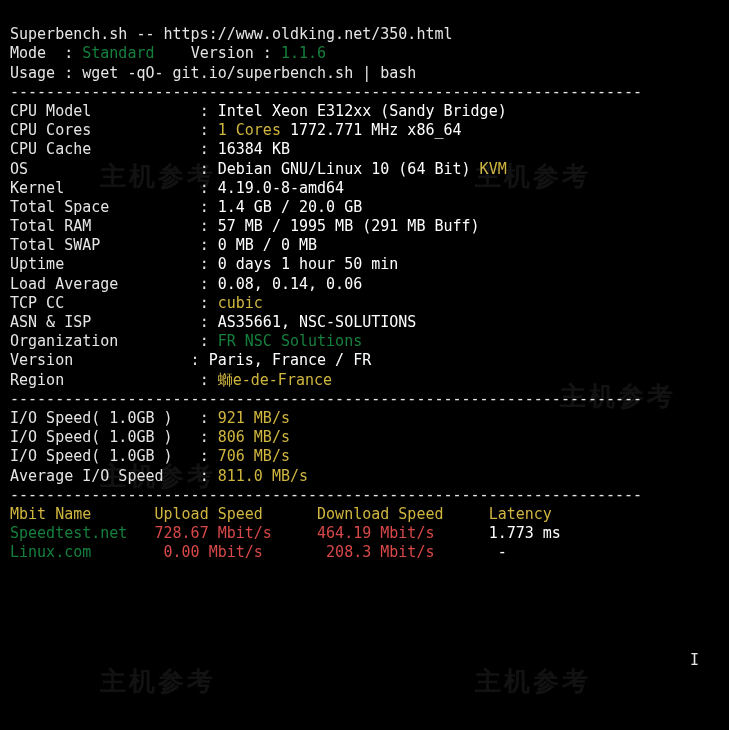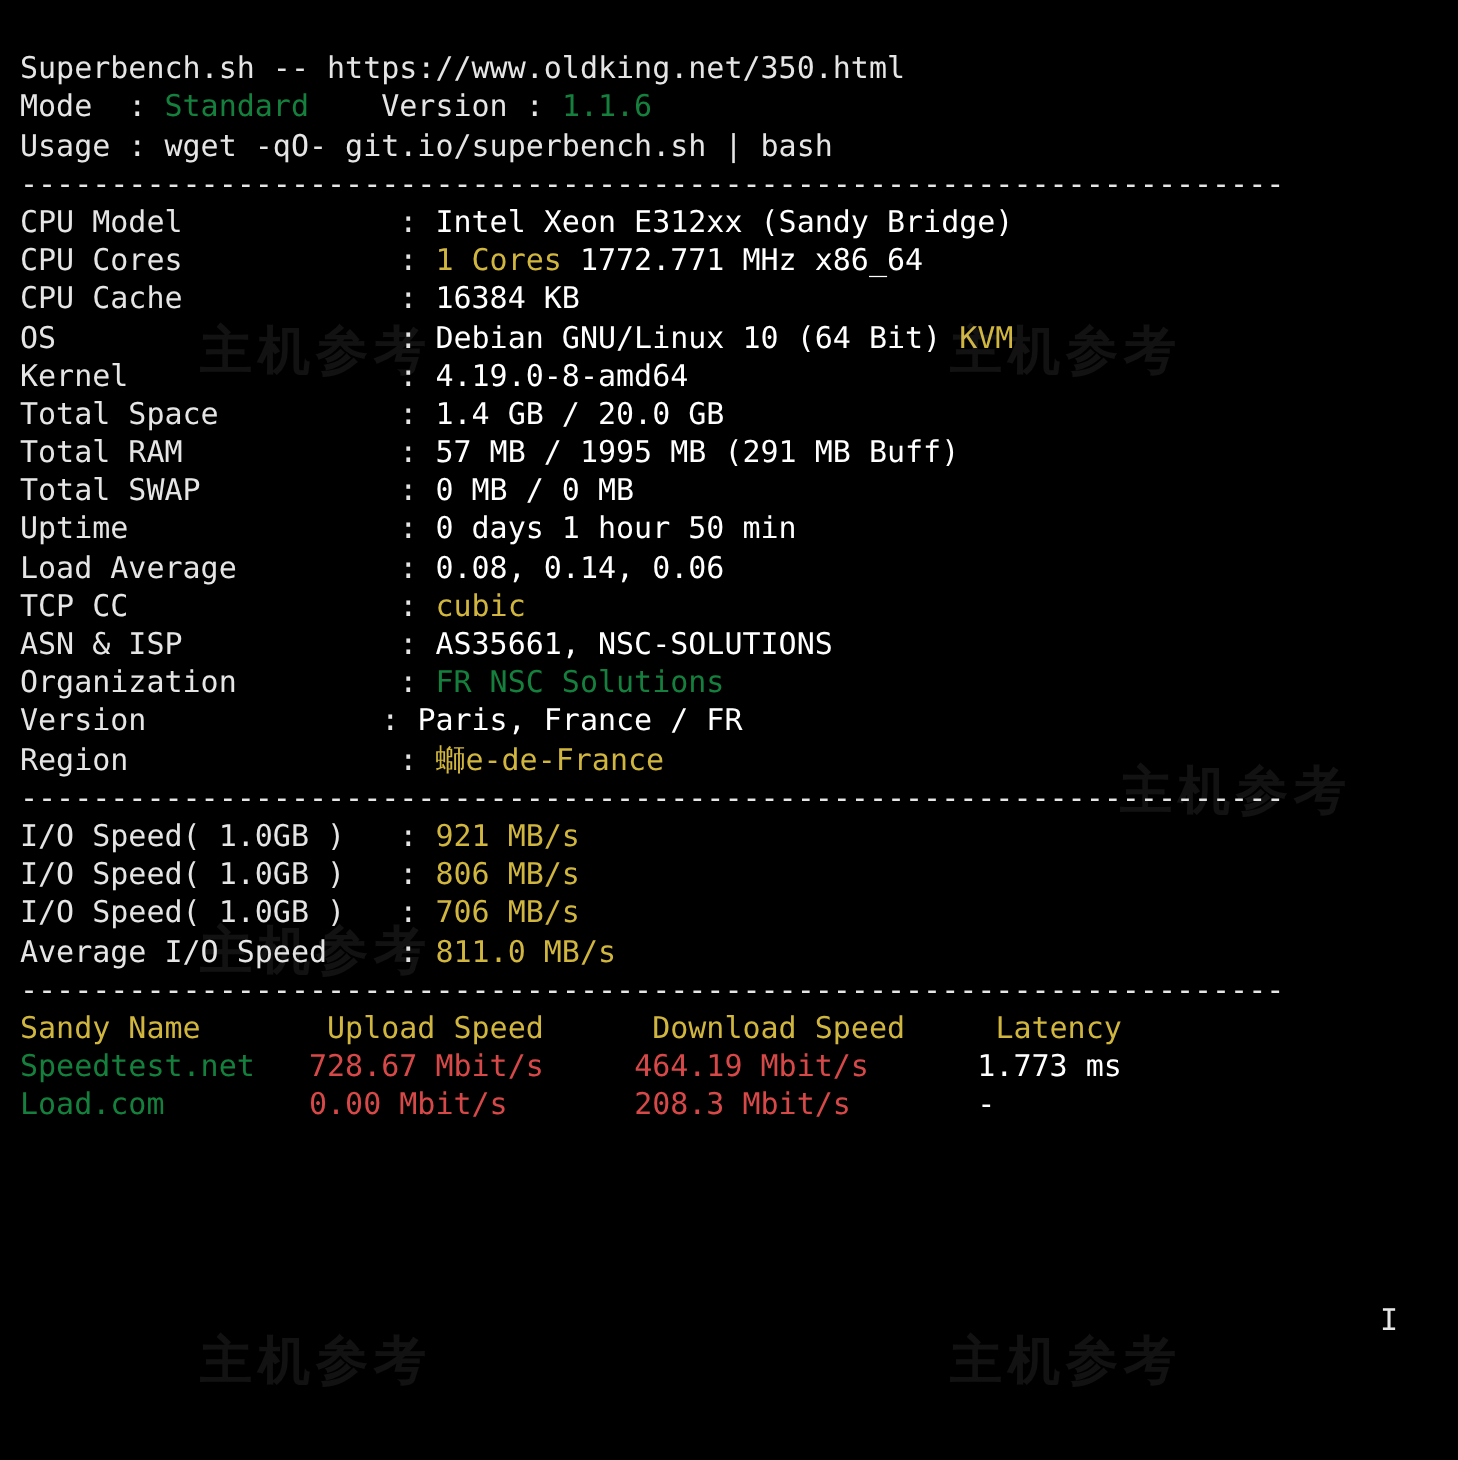--- a/index.html
+++ b/index.html
@@ -58,23 +58,23 @@
 <span>ASN &amp; ISP</span>            : <span class="c">AS35661, NSC-SOLUTIONS</span>
 <span>Organization</span>         : <span class="g">FR NSC Solutions</span>
 <span>Version</span>             : <span class="c">Paris, France / FR</span>
 <span>Region</span>               : <span class="y">螄e-de-France</span>
 <span class="hr">----------------------------------------------------------------------</span>
 <span>I/O Speed( 1.0GB )</span>   : <span class="y">921 MB/s</span>
 <span>I/O Speed( 1.0GB )</span>   : <span class="y">806 MB/s</span>
 <span>I/O Speed( 1.0GB )</span>   : <span class="y">706 MB/s</span>
 <span>Average I/O Speed</span>    : <span class="y">811.0 MB/s</span>
 <span class="hr">----------------------------------------------------------------------</span>
-<span class="y">Sandy Name</span>       <span class="y">Upload Speed</span>      <span class="y">Download Speed</span>     <span class="y">Latency</span>
+<span class="y">Mbit Name</span>       <span class="y">Upload Speed</span>      <span class="y">Download Speed</span>     <span class="y">Latency</span>
 <span class="g">Speedtest.net</span>   <span class="r">728.67 Mbit/s</span>     <span class="r">464.19 Mbit/s</span>      <span class="c">1.773 ms</span>
-<span class="g">Load.com</span>        <span class="r">0.00 Mbit/s</span>       <span class="r">208.3 Mbit/s</span>       <span class="c">-</span>
+<span class="g">Linux.com</span>        <span class="r">0.00 Mbit/s</span>       <span class="r">208.3 Mbit/s</span>       <span class="c">-</span>
 
 <span class="wm" style="left:100px;top:160px">主机参考</span>
 <span class="wm" style="left:475px;top:160px">主机参考</span>
 <span class="wm" style="left:560px;top:380px">主机参考</span>
 <span class="wm" style="left:100px;top:460px">主机参考</span>
 <span class="wm" style="left:100px;top:665px">主机参考</span>
 <span class="wm" style="left:475px;top:665px">主机参考</span>
 <span class="cursor">I</span>
 </div>
 

